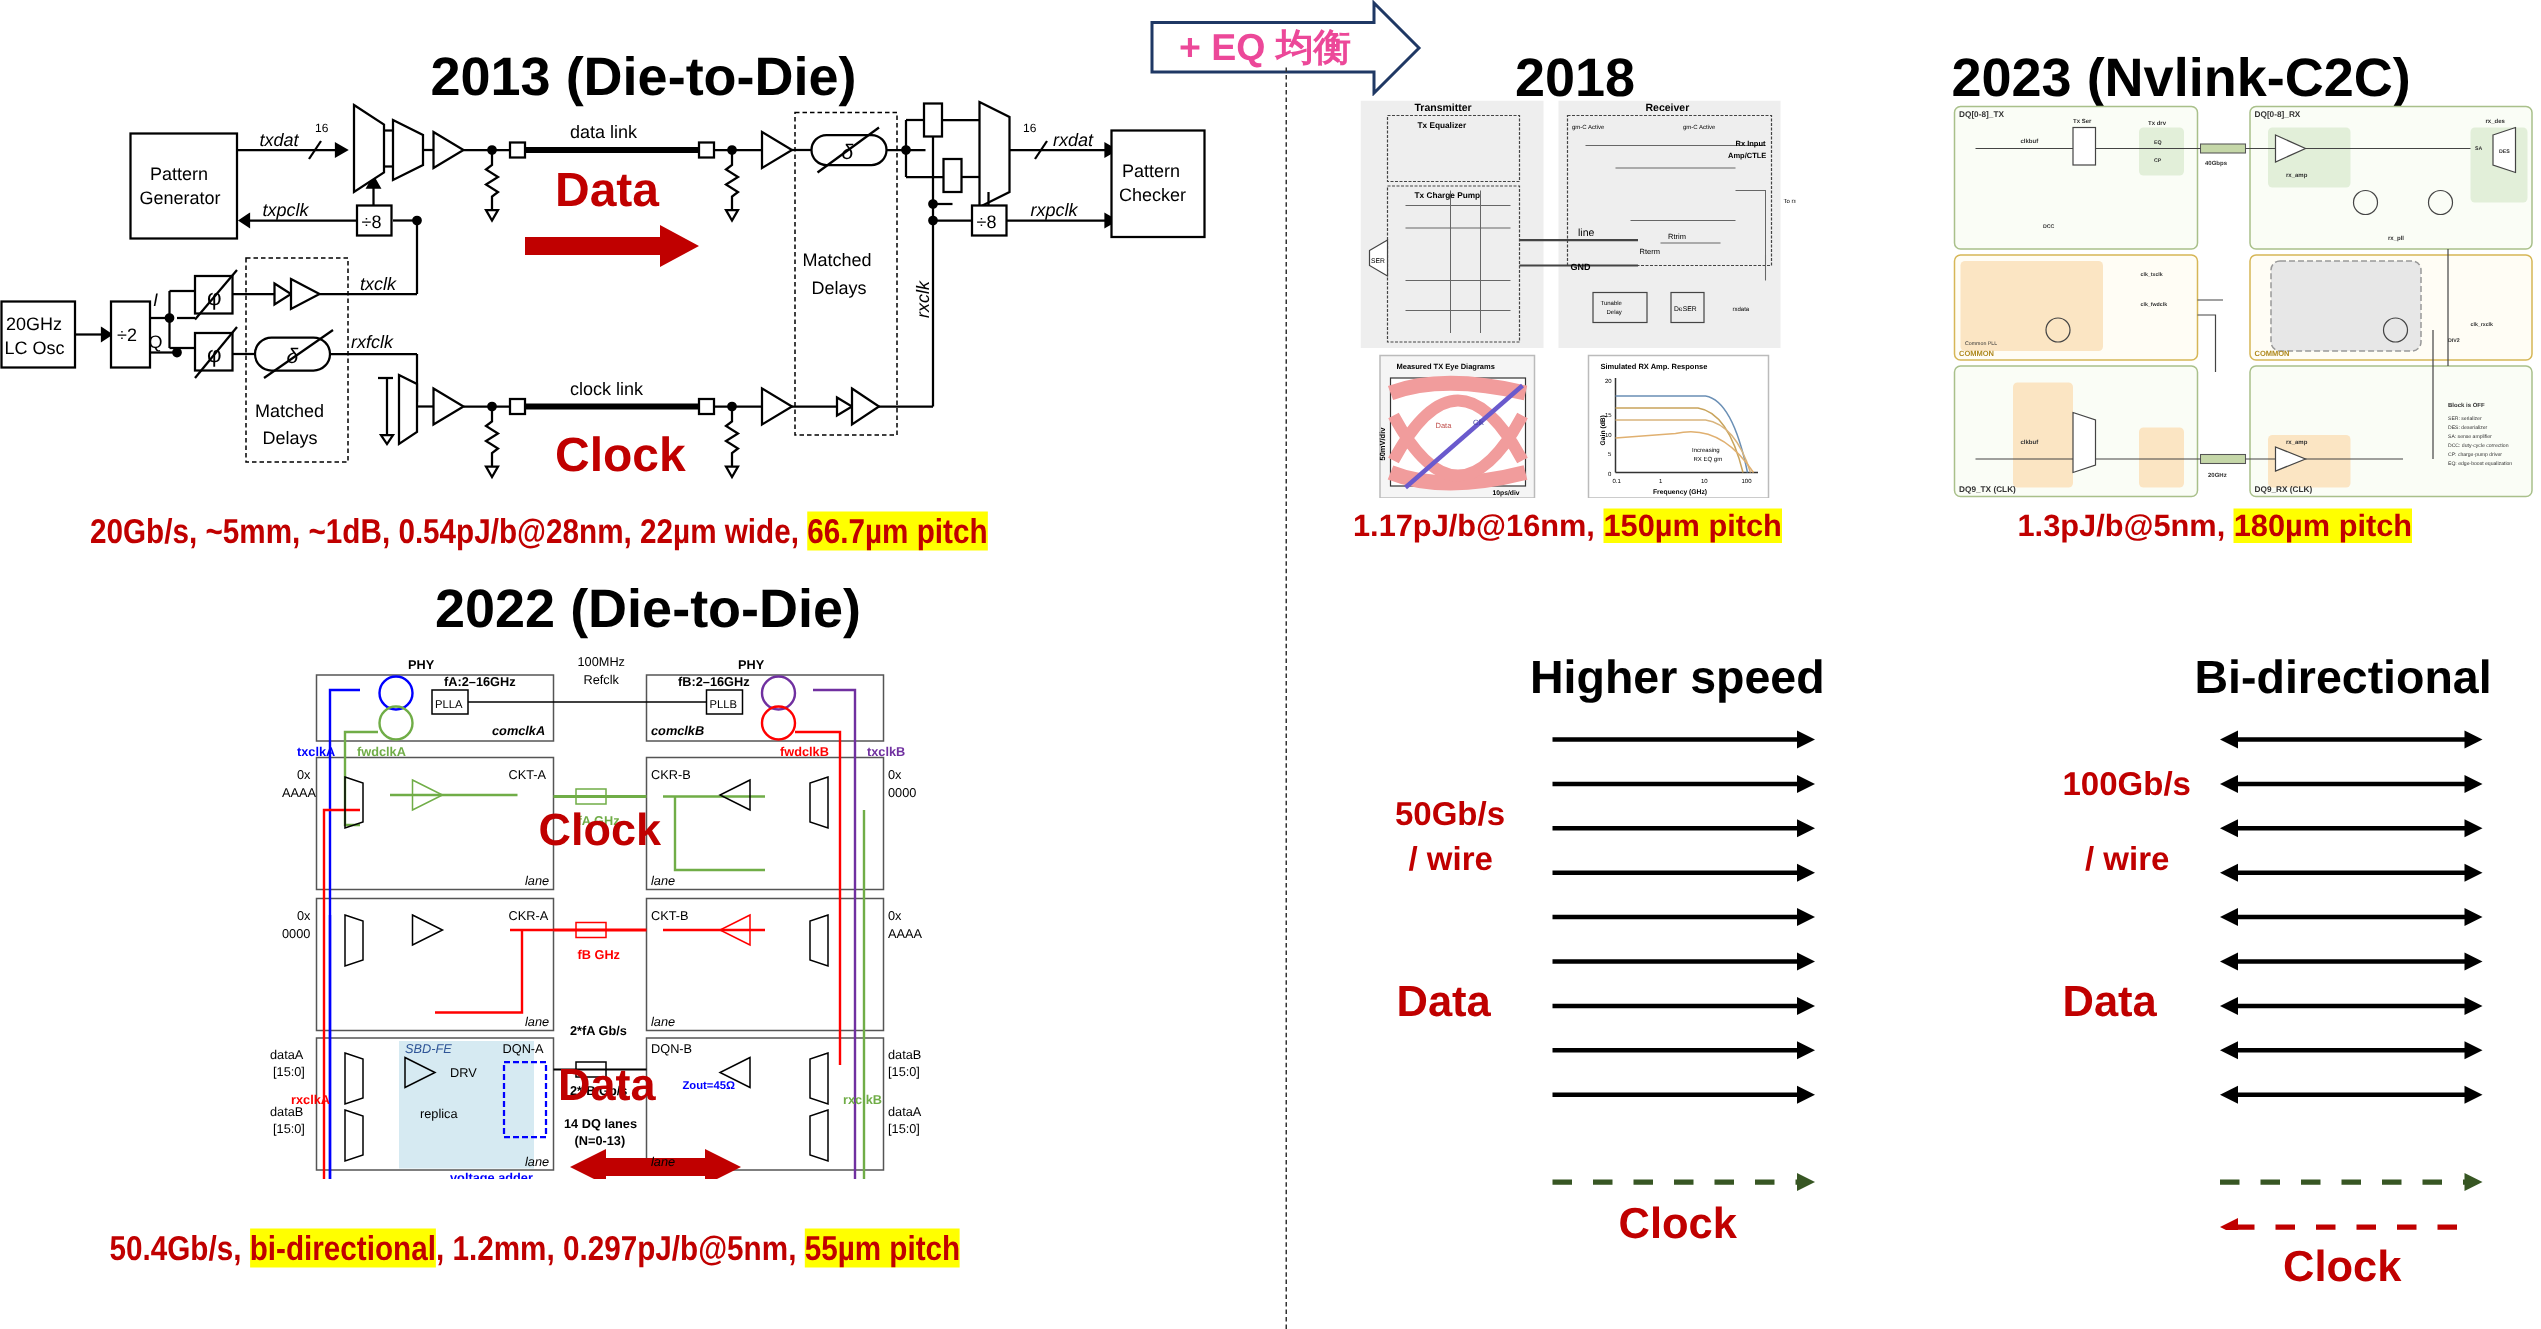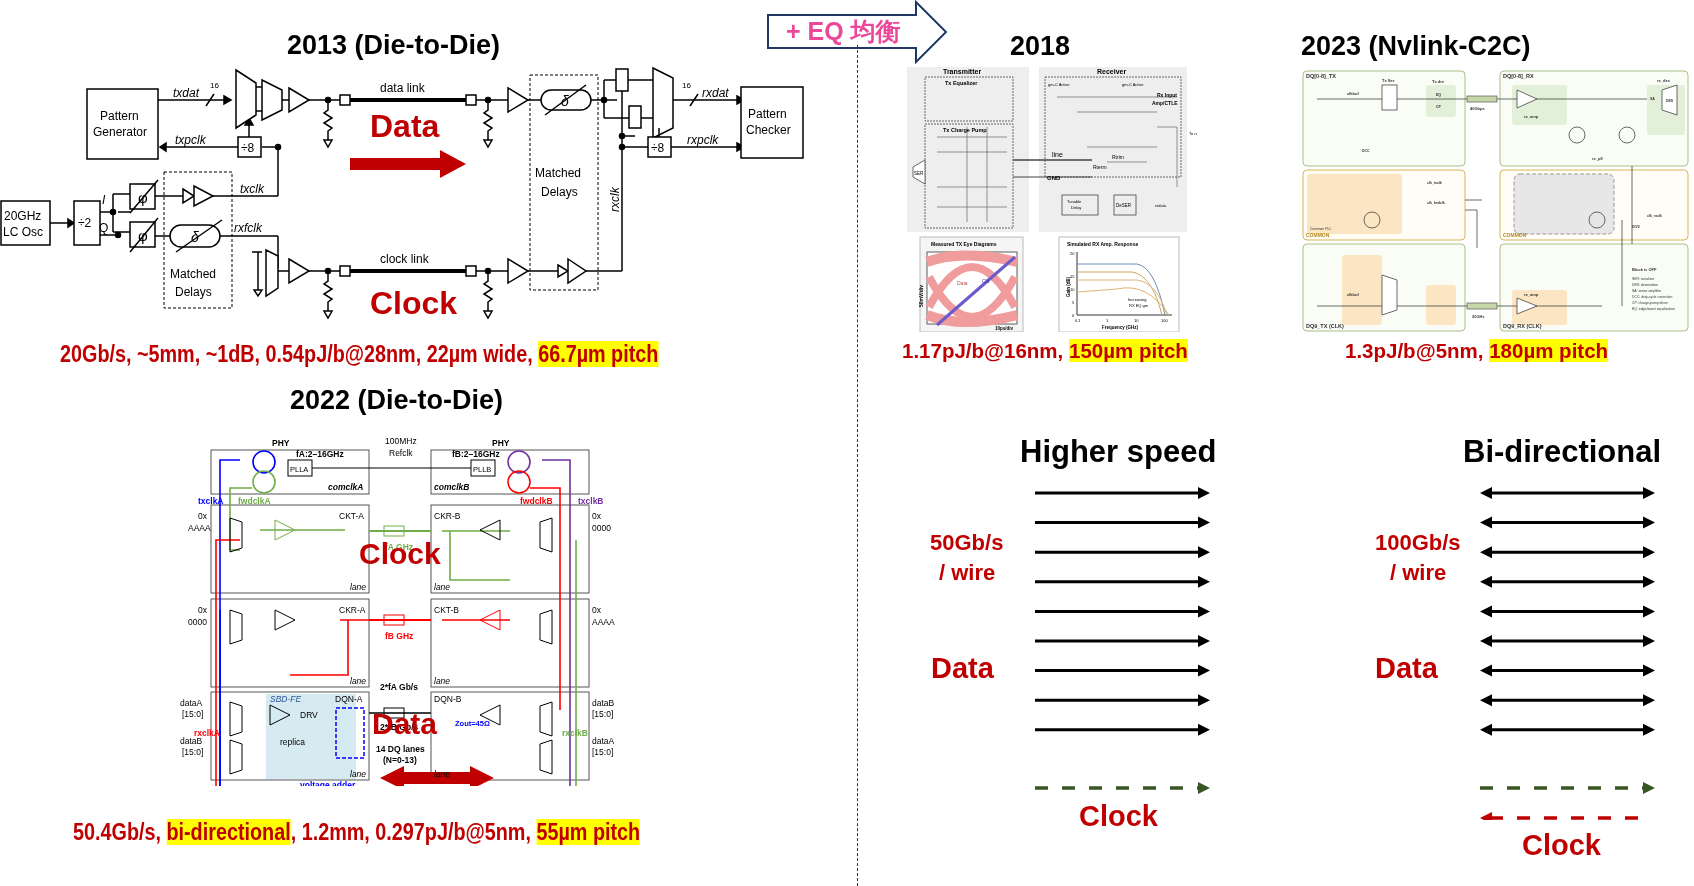--- a/index.html
+++ b/index.html
@@ -1,19 +1,19 @@
 <!DOCTYPE html>
 <html><head>
 <meta charset="utf-8">
 <style>
   html, body { margin:0; padding:0; background:#ffffff; }
   body { width:1694px; height:886px; position:relative; overflow:hidden;
          font-family:"Liberation Sans", sans-serif; color:#000; }
   .abs { position:absolute; }
-  .title { font-weight:bold; font-size:27px; white-space:nowrap; color:#000; }
+  .title { font-weight:bold; font-size:36px; white-space:nowrap; color:#000; }
   .title-lg { font-weight:bold; font-size:31px; white-space:nowrap; color:#000;text-align:center; }
   .spec { color:#C00000; font-weight:bold; font-size:20.5px; white-space:nowrap; line-height:28px; }
   .spec-narrow { font-family:"Liberation Sans", sans-serif; transform:scaleX(0.86); transform-origin:left top; }
   .hl { background:#FFFF00; }
   .red-big { color:#C00000; font-weight:bold; white-space:nowrap; }
   .divider { position:absolute; left:857px; top:45px; width:0; height:841px; border-left:1.5px dashed #333; }
   svg text { font-family:"Liberation Sans", sans-serif; }
   .panel { background:#fbfbfb; }
 </style>
 </head>
@@ -494,21 +494,21 @@
     <polygon points="168,184.60000000000002 180,190.60000000000002 168,196.60000000000002" fill="#000"></polygon>
     <line x1="5" y1="220.20000000000002" x2="170" y2="220.20000000000002" stroke="#000" stroke-width="3"></line>
     <polygon points="168,214.20000000000002 180,220.20000000000002 168,226.20000000000002" fill="#000"></polygon>
     <line x1="5" y1="249.8" x2="170" y2="249.8" stroke="#000" stroke-width="3"></line>
     <polygon points="168,243.8 180,249.8 168,255.8" fill="#000"></polygon>
     <line x1="5" y1="308" x2="170" y2="308" stroke="#375623" stroke-width="3.5" stroke-dasharray="13,14"></line>
     <polygon points="168,302 180,308 168,314" fill="#375623"></polygon>
   </svg>
 
 <div class="abs title-lg" style="left:1463px;top:434px;">Bi-directional</div>
-<div class="abs red-big" style="left:1375px;top:530px;font-size:22px;text-align:right;">100Gb/s</div>
+<div class="abs red-big" style="left:1375px;top:510px;font-size:22px;text-align:right;">100Gb/s</div>
 <div class="abs red-big" style="left:1390px;top:560px;font-size:22px;">/ wire</div>
 <div class="abs red-big" style="left:1375px;top:652px;font-size:29px;">Data</div>
 <div class="abs red-big" style="left:1522px;top:829px;font-size:29px;">Clock</div>
 <svg class="abs" id="bd-wires" style="left:1475px;top:480px;" width="185" height="340">
     <line x1="15" y1="13" x2="170" y2="13" stroke="#000" stroke-width="3"></line>
     <polygon points="168,7 180,13 168,19" fill="#000"></polygon>
     <polygon points="17,7 5,13 17,19" fill="#000"></polygon>
     <line x1="15" y1="42.6" x2="170" y2="42.6" stroke="#000" stroke-width="3"></line>
     <polygon points="168,36.6 180,42.6 168,48.6" fill="#000"></polygon>
     <polygon points="17,36.6 5,42.6 17,48.6" fill="#000"></polygon>

